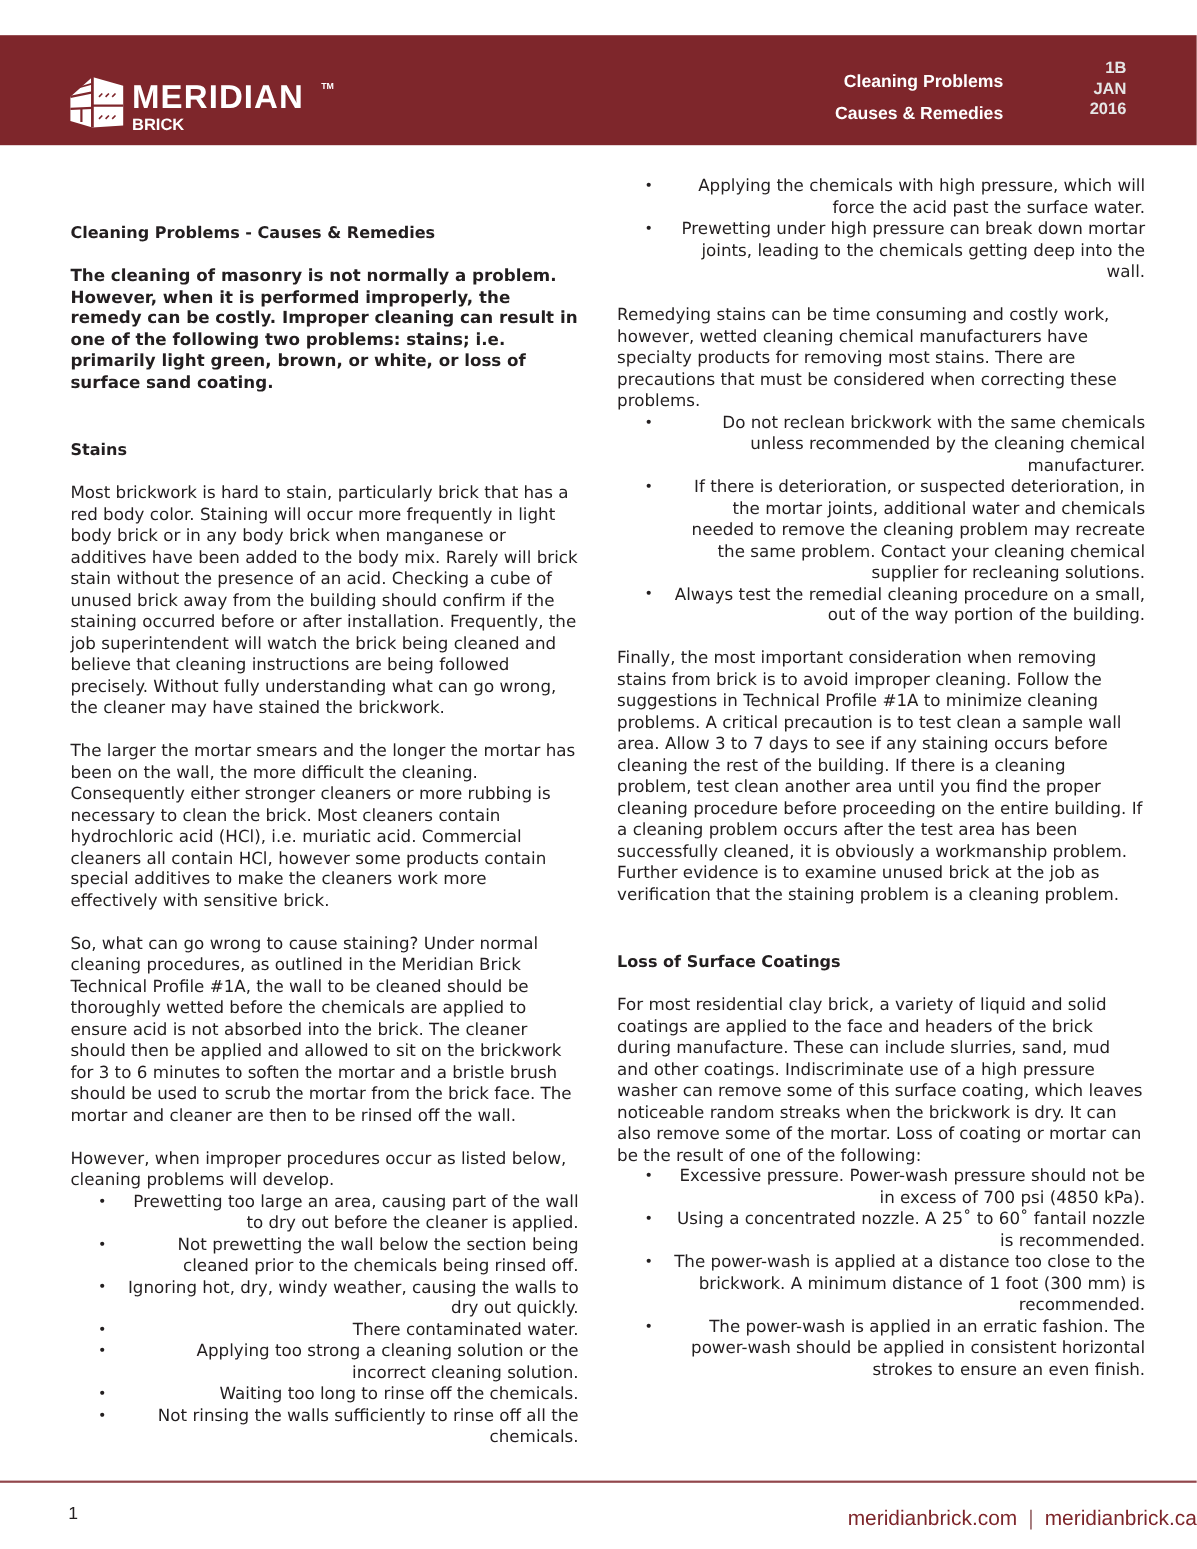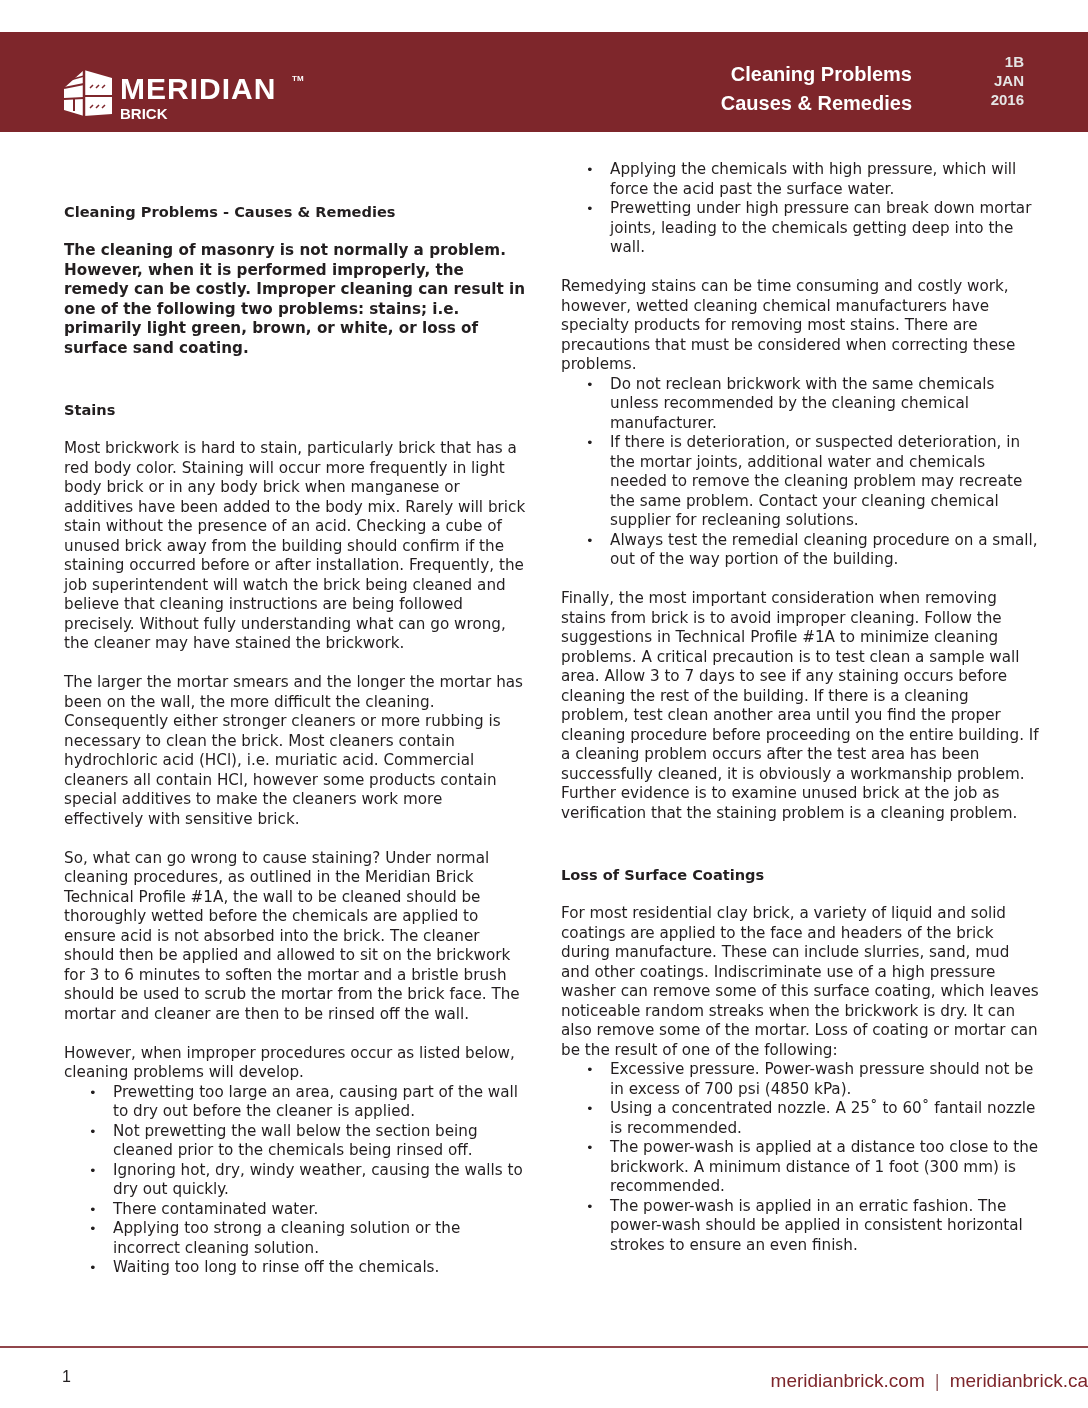--- a/index.html
+++ b/index.html
@@ -17,35 +17,35 @@
     font-family: "Liberation Sans", sans-serif; font-weight: bold;
     font-size: 30px; letter-spacing: 1px; line-height: 30px;
   }
   .logo-tm { position: absolute; left: 230px; top: 8px; color: #fff; font-size: 8px; font-weight: bold; font-family: "Liberation Sans", sans-serif; }
   .logo-sub {
     position: absolute; left: 58px; top: 40px; color: #ffffff;
     font-family: "Liberation Sans", sans-serif; font-weight: bold; font-size: 15px; line-height: 16px;
   }
   .doc-title {
     position: absolute; right: 176px; top: 28px; text-align: right; color: #ffffff;
-    font-family: "Liberation Sans", sans-serif; font-weight: bold; font-size: 20px; line-height: 29px;
+    font-family: "Liberation Sans", sans-serif; font-weight: bold; font-size: 16px; line-height: 29px;
   }
   .doc-code {
     position: absolute; right: 64px; top: 20px; text-align: right; color: #e5e5e5;
     font-family: "Liberation Sans", sans-serif; font-weight: bold; font-size: 15px; line-height: 19px;
   }
 
   .col { position: absolute; top: 160px; font-size: 15.2px; line-height: 19.5px; }
   .col-left { left: 64px; width: 462px; }
   .col-right { left: 561px; width: 480px; }
   .col p { margin-bottom: 19.5px; }
   .col p.tight { margin-bottom: 0; }
   .col .b { font-weight: bold; }
   .col .heading { font-weight: bold; font-size: 14.6px; margin-top: 42px; }
-  ul.bul { list-style: none; padding-left: 49px; margin-bottom: 19.5px; }
+  ul.bul { list-style: none; padding-left: 49px; margin-bottom: 19.5px; text-align: right; }
   ul.bul li { position: relative; }
   ul.bul li::before {
     content: "\2022"; position: absolute; left: -24px; top: 0; font-size: 13px;
   }
 
   .footer-rule { position: absolute; left: 0; top: 1346px; width: 1088px; height: 2px; background: #7e262b; opacity: 0.85; }
   .page-num { position: absolute; left: 62px; top: 1368px; font-size: 16px; color: #231f20; font-family: "Liberation Sans", sans-serif; }
   .footer-links {
     position: absolute; left: 0; width: 1088px; top: 1370px; text-align: right;
     font-family: "Liberation Sans", sans-serif; font-size: 19px; color: #7e262b;
@@ -91,20 +91,21 @@
   <p>The larger the mortar smears and the longer the mortar has been on the wall, the more difficult the cleaning. Consequently either stronger cleaners or more rubbing is necessary to clean the brick. Most cleaners contain hydrochloric acid (HCl), i.e. muriatic acid. Commercial cleaners all contain HCl, however some products contain special additives to make the cleaners work more effectively with sensitive brick.</p>
   <p>So, what can go wrong to cause staining? Under normal cleaning procedures, as outlined in the Meridian Brick Technical Profile #1A, the wall to be cleaned should be thoroughly wetted before the chemicals are applied to ensure acid is not absorbed into the brick. The cleaner should then be applied and allowed to sit on the brickwork for 3 to 6 minutes to soften the mortar and a bristle brush should be used to scrub the mortar from the brick face. The mortar and cleaner are then to be rinsed off the wall.</p>
   <p class="tight">However, when improper procedures occur as listed below, cleaning problems will develop.</p>
   <ul class="bul">
     <li>Prewetting too large an area, causing part of the wall to dry out before the cleaner is applied.</li>
     <li>Not prewetting the wall below the section being cleaned prior to the chemicals being rinsed off.</li>
     <li>Ignoring hot, dry, windy weather, causing the walls to dry out quickly.</li>
     <li>There contaminated water.</li>
     <li>Applying too strong a cleaning solution or the incorrect cleaning solution.</li>
     <li>Waiting too long to rinse off the chemicals.</li>
+    <li>Not rinsing the walls sufficiently to rinse off all the chemicals.</li>
   </ul>
 </div>
 
 <div class="col col-right">
   <ul class="bul">
     <li>Applying the chemicals with high pressure, which will force the acid past the surface water.</li>
     <li>Prewetting under high pressure can break down mortar joints, leading to the chemicals getting deep into the wall.</li>
   </ul>
   <p class="tight">Remedying stains can be time consuming and costly work, however, wetted cleaning chemical manufacturers have specialty products for removing most stains. There are precautions that must be considered when correcting these problems.</p>
   <ul class="bul">

